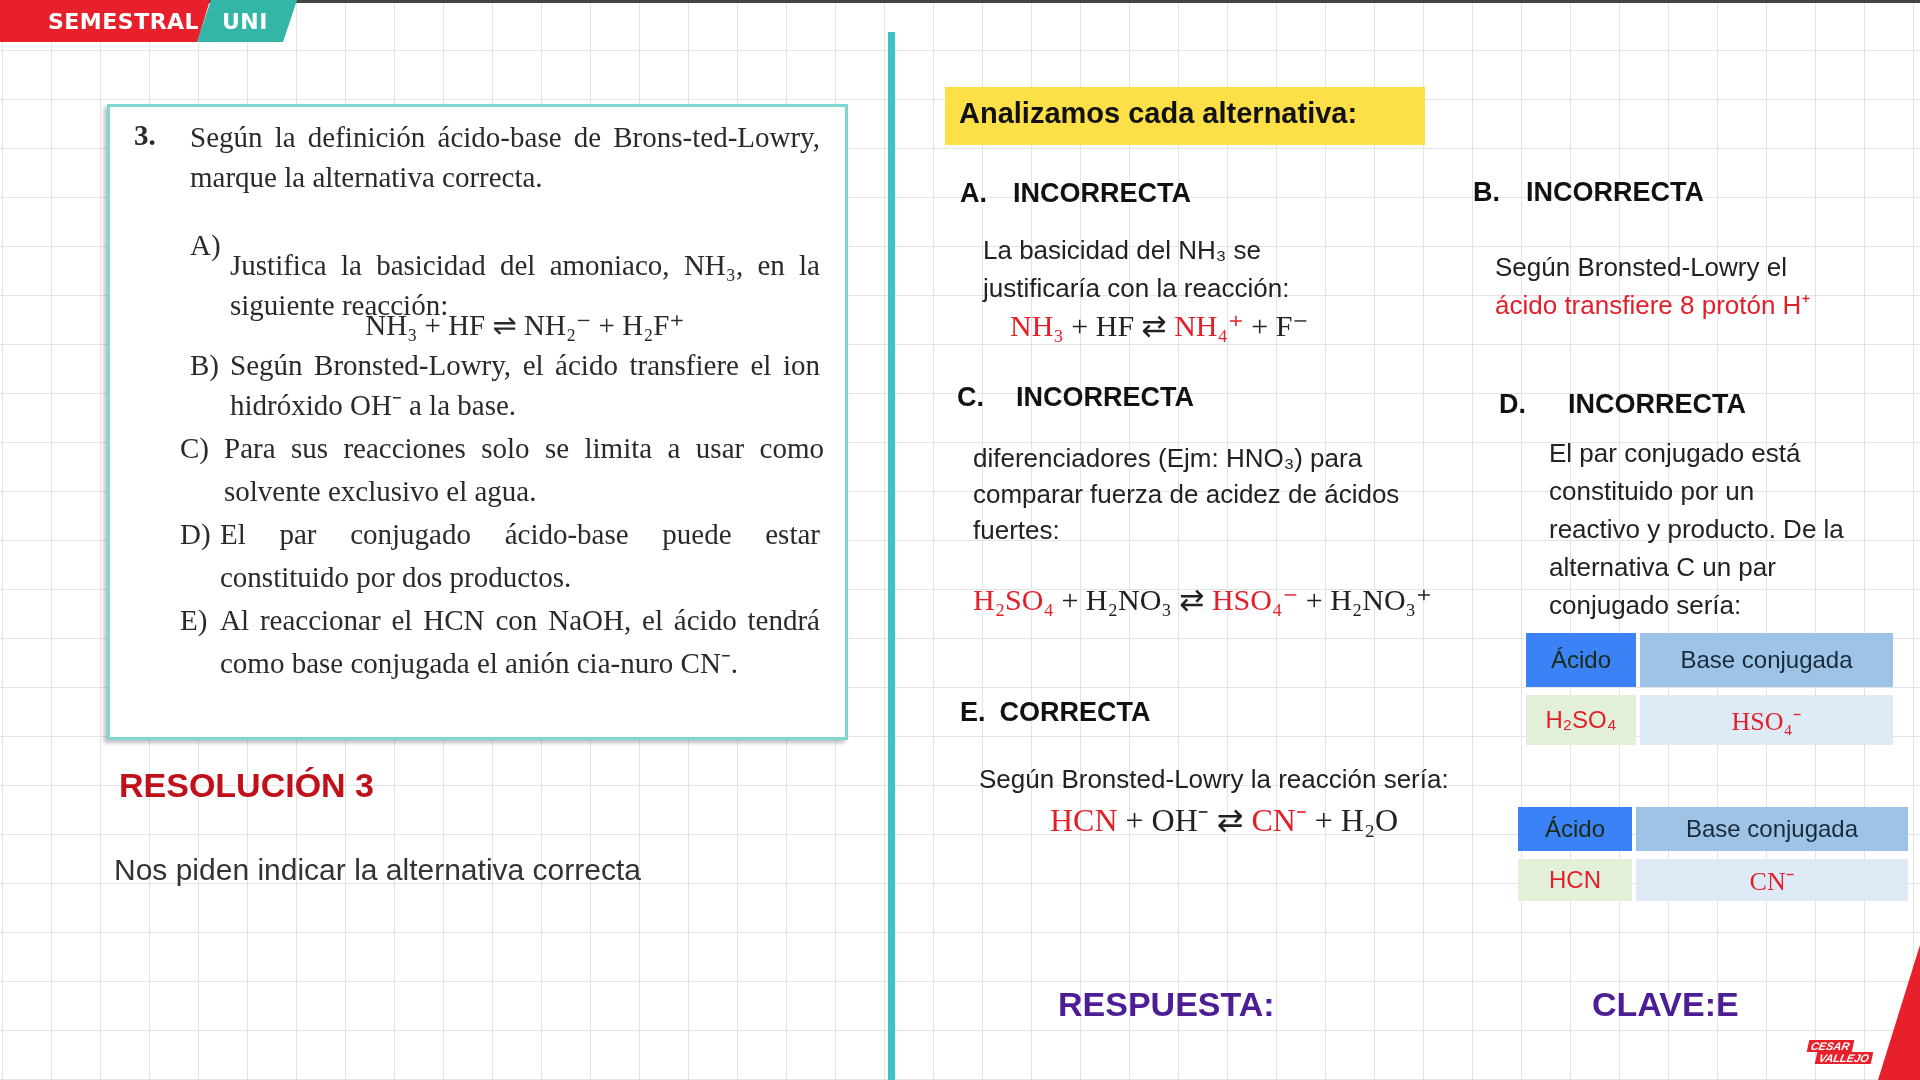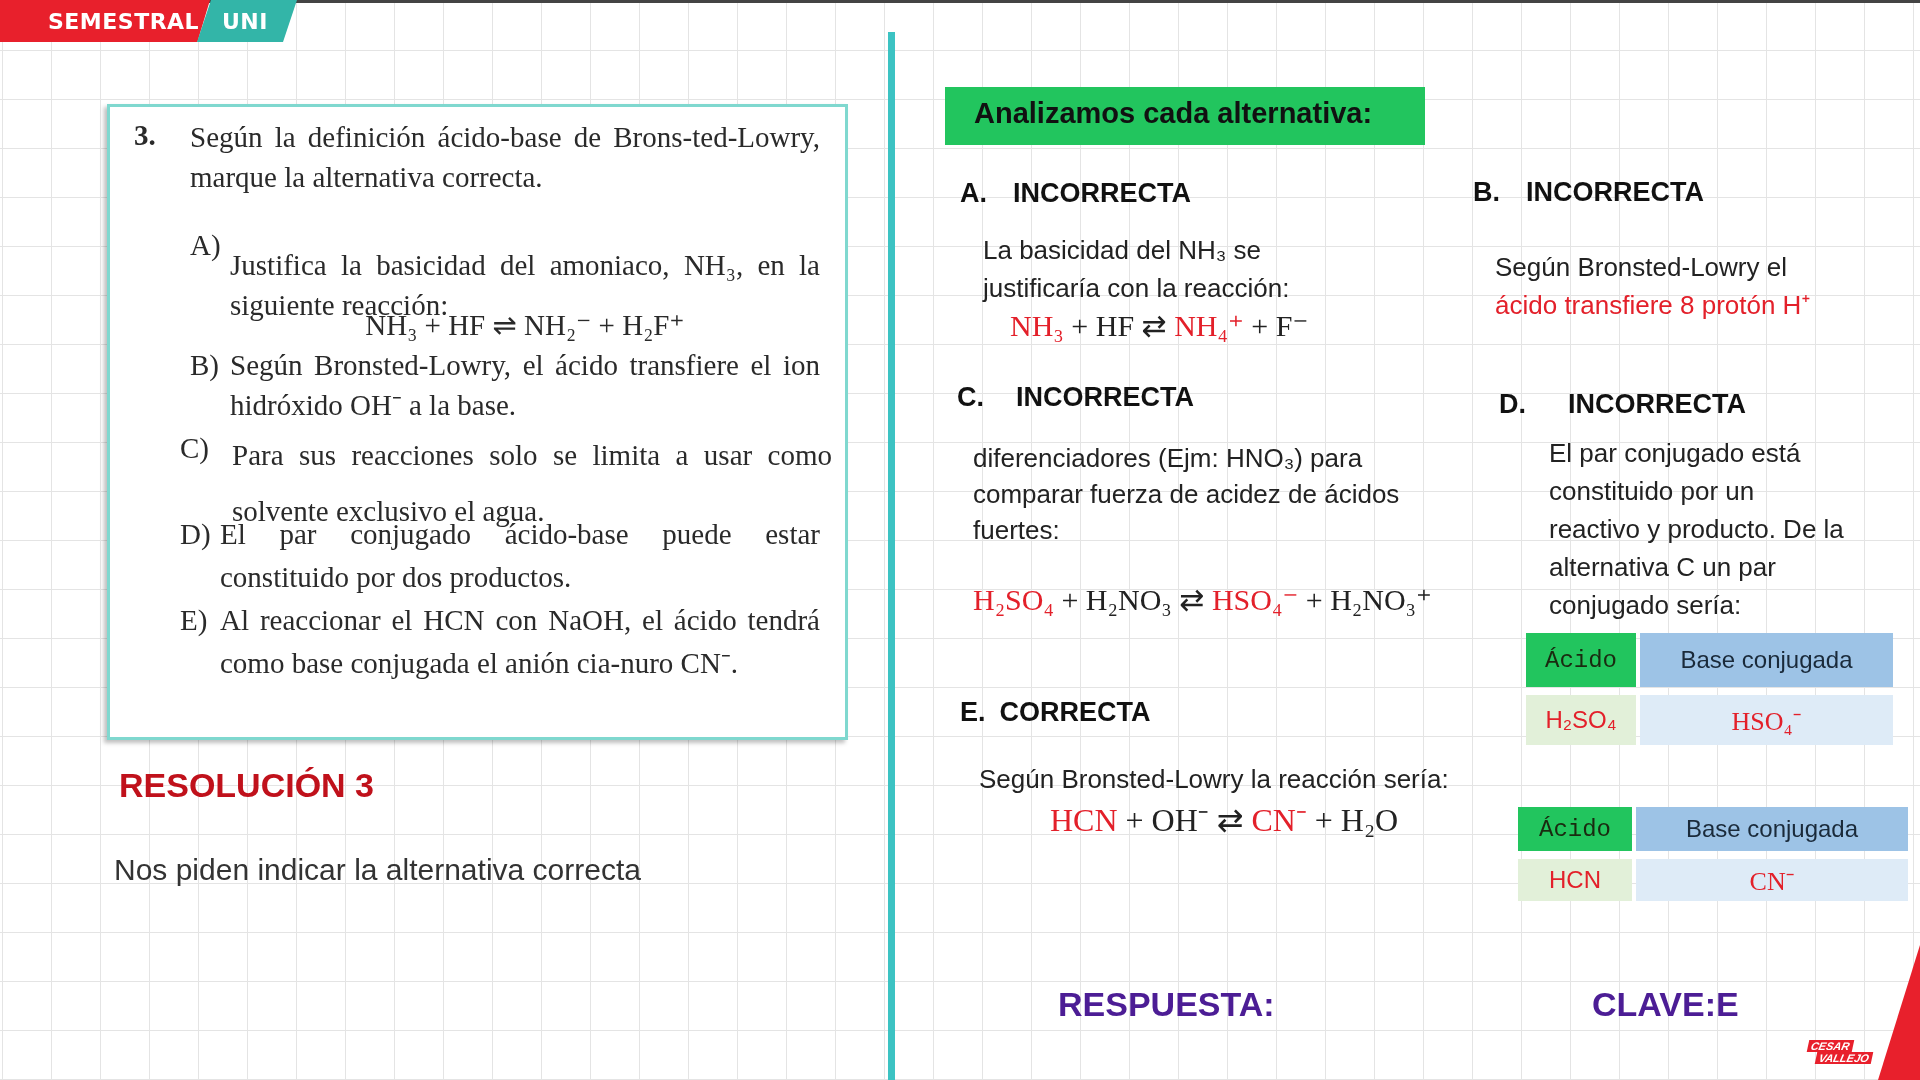--- a/index.html
+++ b/index.html
@@ -40,31 +40,31 @@
   .qnum { left: 24px; top: 12px; font-size: 29px; font-weight: bold; }
   .qtext { left: 80px; top: 10px; width: 630px; font-size: 29px; line-height: 40px; text-align: justify; }
   .opt { font-size: 29px; line-height: 40px; }
   .opt .lbl { position: absolute; left: 0; }
   .opt .body { position: absolute; text-align: justify; }
   
   .divider { left: 888px; top: 32px; width: 7px; height: 1048px; background: #3cc3c3; }
   
   .sans { font-family: "Liberation Sans", sans-serif; }
   .analiz {
-    left: 945px; top: 87px; width: 480px; height: 58px; background: #22c55e;
-    font-weight: bold; font-size: 29px; color: #111; padding: 10px 0 0 29px;
+    left: 945px; top: 87px; width: 480px; height: 58px; background: #fde047;
+    font-weight: bold; font-size: 29px; color: #111; padding: 10px 0 0 14px;
   }
   .head { font-weight: bold; font-size: 27px; color: #111; }
   .head .letter { margin-right: 26px; }
   .para { font-size: 26px; line-height: 38px; color: #222; }
   .red { color: #e3202a; }
   .eq { font-family: "Liberation Serif", serif; font-size: 30px; color: #222; white-space: nowrap; }
   .tbl { display: grid; gap: 8px 4px; }
   .cell { display: flex; align-items: center; justify-content: center; font-size: 24px; }
-  .g-h { background: #22c55e; color: #1a2a10; font-family: Liberation Mono, monospace; }
+  .g-h { background: #3b82f6; color: #1a2a10; }
   .b-h { background: #9dc3e6; color: #1a2a3a; }
   .g-d { background: #e2f0d9; }
   .b-d { background: #deebf7; }
   .big-red { font-weight: bold; font-size: 34px; color: #4c1d95; letter-spacing: 0; }
   
   .logo-tri {
     left: 1878px; top: 945px; width: 42px; height: 135px; background: #e8202c;
     clip-path: polygon(100% 0, 100% 100%, 0 100%);
   }
   .logo-text {
@@ -91,21 +91,21 @@
     <span class="lbl">A)</span>
     <div class="body" style="left:40px; width:590px;margin-top:20px;">Justifica la basicidad del amoniaco, NH₃, en la siguiente reacción:</div>
     <div class="body" style="left:40px; top:80px; width:590px; text-align:center;">NH₃ + HF ⇌ NH₂⁻ + H₂F⁺</div>
   </div>
   <div class="abs serif opt" style="left:80px; top:238px; width:630px;">
     <span class="lbl">B)</span>
     <div class="body" style="left:40px; width:590px;">Según Bronsted-Lowry, el ácido transfiere el ion hidróxido OH⁻ a la base.</div>
   </div>
   <div class="abs serif opt" style="left:70px; top:320px; width:640px; line-height:43px;">
     <span class="lbl">C)</span>
-    <div class="body" style="left:52px; width:600px; line-height:56px;">Para sus reacciones solo se limita a usar como solvente exclusivo el agua.</div>
+    <div class="body" style="left:44px; width:600px; line-height:43px;">Para sus reacciones solo se limita a usar como solvente exclusivo el agua.</div>
   </div>
   <div class="abs serif opt" style="left:70px; top:406px; width:640px; line-height:43px;">
     <span class="lbl">D)</span>
     <div class="body" style="left:40px; width:600px; line-height:43px;">El par conjugado ácido-base puede estar constituido por dos productos.</div>
   </div>
   <div class="abs serif opt" style="left:70px; top:492px; width:640px; line-height:43px;">
     <span class="lbl">E)</span>
     <div class="body" style="left:40px; width:600px; line-height:43px;">Al reaccionar el HCN con NaOH, el ácido tendrá como base conjugada el anión cia-nuro CN⁻.</div>
   </div>
 </div>

